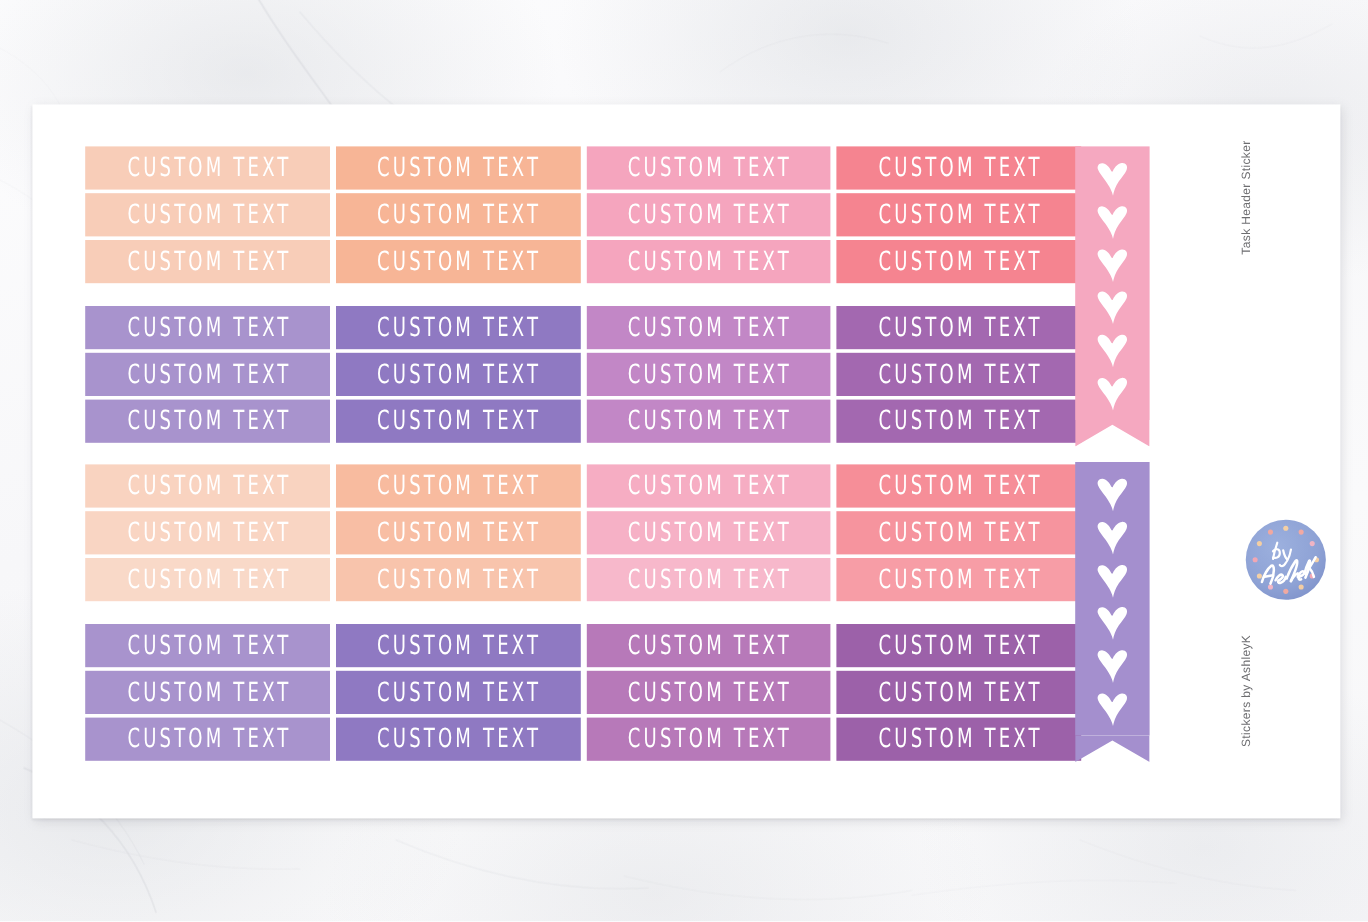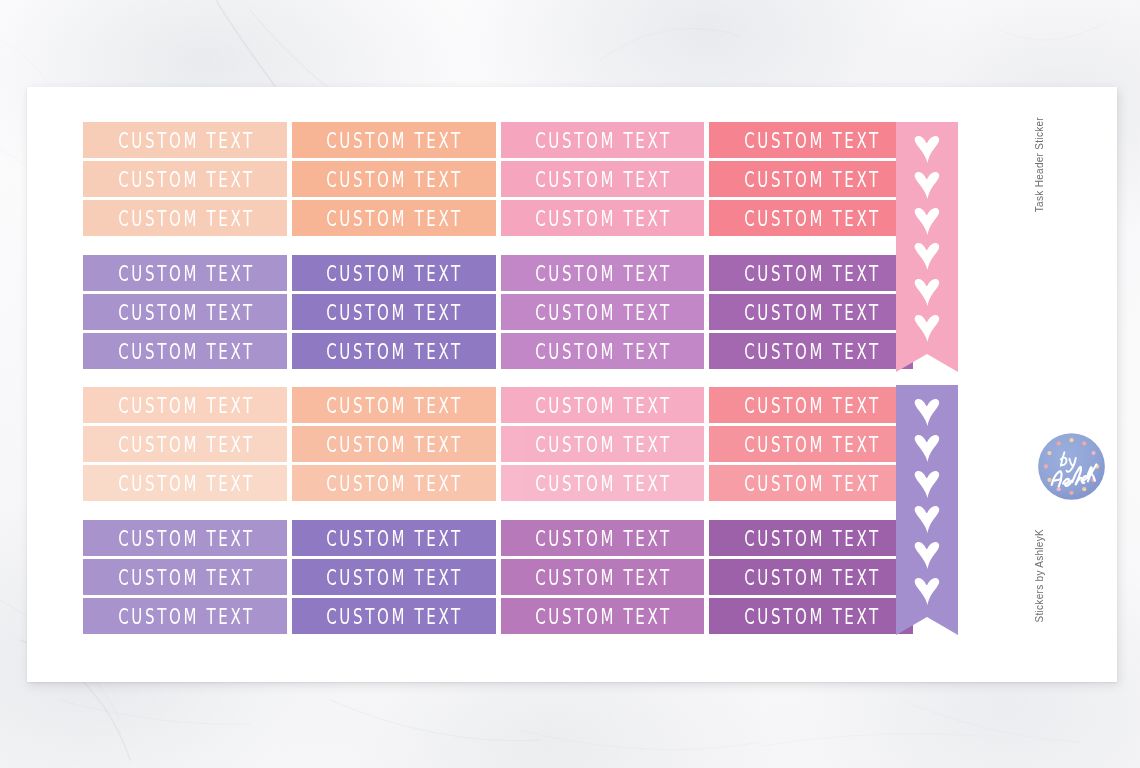--- a/index.html
+++ b/index.html
@@ -47,21 +47,21 @@
   
   #grid {
     position: absolute;
     left: 40px;   
     top: 35px;    
     width: 830px;
     height: 523px;
   }
   .block {
     position: absolute;
-    left: 16px;
+    left: 4px;
     width: 830px;
     display: flex;
     flex-direction: column;
     gap: 3px;
   }
   .srow {
     display: flex;
     gap: 5px;
     height: 36px;
   }

